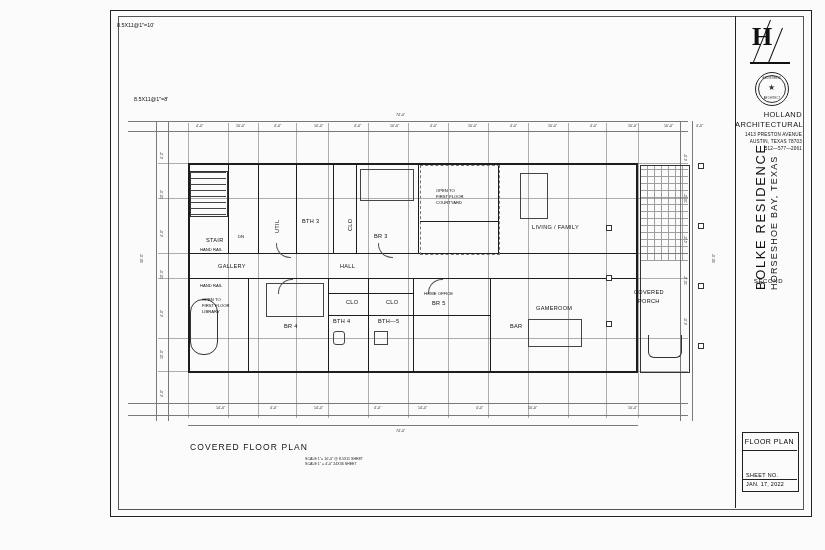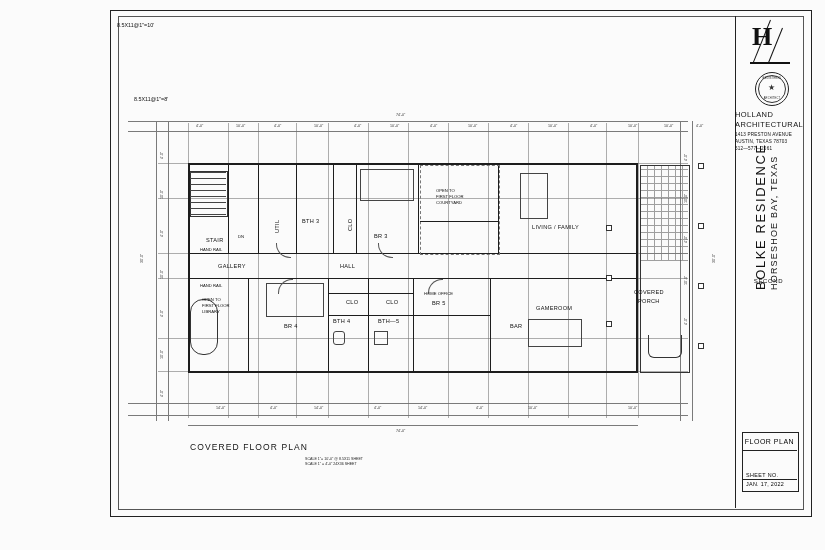--- a/index.html
+++ b/index.html
@@ -17,21 +17,21 @@
   #logo-h{position:absolute;left:752px;top:22px;font-family:"Liberation Serif",serif;font-weight:bold;font-size:26px;color:#111;letter-spacing:0px;}
   #logo-slash{position:absolute;left:770px;top:20px;width:1px;height:46px;background:#111;transform:rotate(22deg);transform-origin:top;}
   #logo-slash2{position:absolute;left:782px;top:28px;width:1px;height:38px;background:#111;transform:rotate(22deg);transform-origin:top;}
   #logo-bar{position:absolute;left:750px;top:62px;width:40px;height:2px;background:#111;}
   
   #seal{position:absolute;left:755px;top:72px;width:32px;height:32px;border:1px solid #222;border-radius:50%;}
   #seal:before{content:"";position:absolute;left:2px;top:2px;right:2px;bottom:2px;border:1px solid #333;border-radius:50%;}
   .seal-txt{position:absolute;width:100%;text-align:center;font-size:2.6px;color:#222;letter-spacing:.2px;}
   #seal-star{position:absolute;left:12px;top:11px;font-size:8px;color:#333;line-height:8px;}
   
-  .firm{position:absolute;width:67px;left:735px;text-align:left;color:#111;}
+  .firm{position:absolute;width:67px;left:735px;text-align:right;color:#111;}
   #firm-1{top:110px;font-size:7.5px;letter-spacing:.4px;}
   #firm-2{top:120px;font-size:7.5px;letter-spacing:.4px;}
   #firm-3{top:132px;font-size:4.6px;letter-spacing:.2px;}
   #firm-4{top:139px;font-size:4.6px;letter-spacing:.2px;}
   #firm-5{top:146px;font-size:4.6px;letter-spacing:.2px;}
   
   #proj{position:absolute;left:735px;top:165px;width:67px;height:250px;}
   #proj-name{position:absolute;left:18px;top:125px;transform:rotate(-90deg);transform-origin:left top;white-space:nowrap;font-size:13px;letter-spacing:1.6px;color:#111;}
   #proj-loc{position:absolute;left:34px;top:125px;transform:rotate(-90deg);transform-origin:left top;white-space:nowrap;font-size:9px;letter-spacing:1.2px;color:#111;}
   #proj-second{position:absolute;left:735px;top:278px;width:67px;text-align:center;font-size:6px;letter-spacing:.6px;color:#111;}

